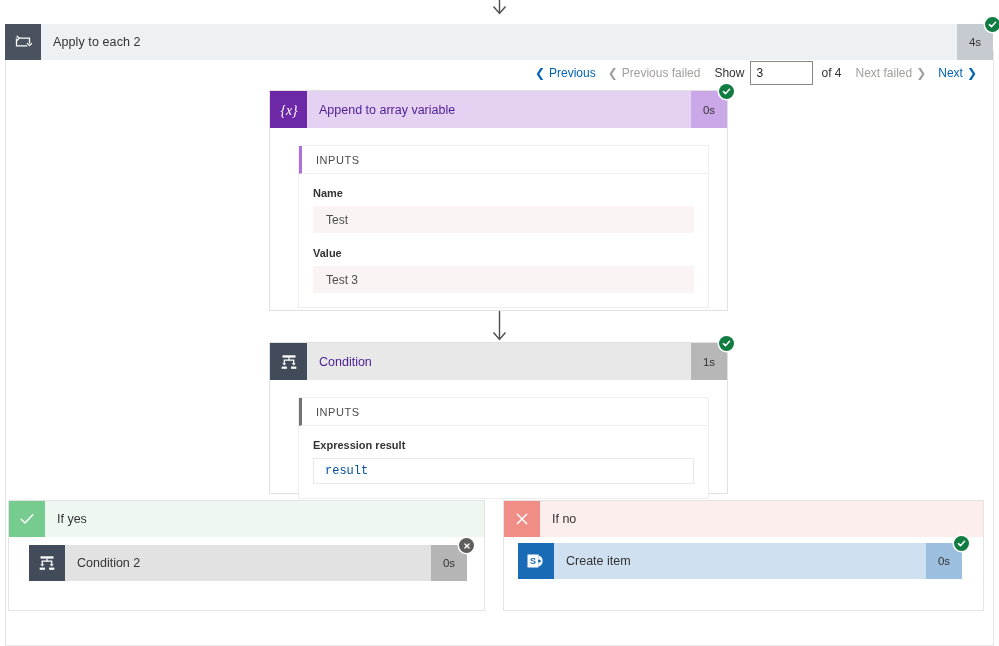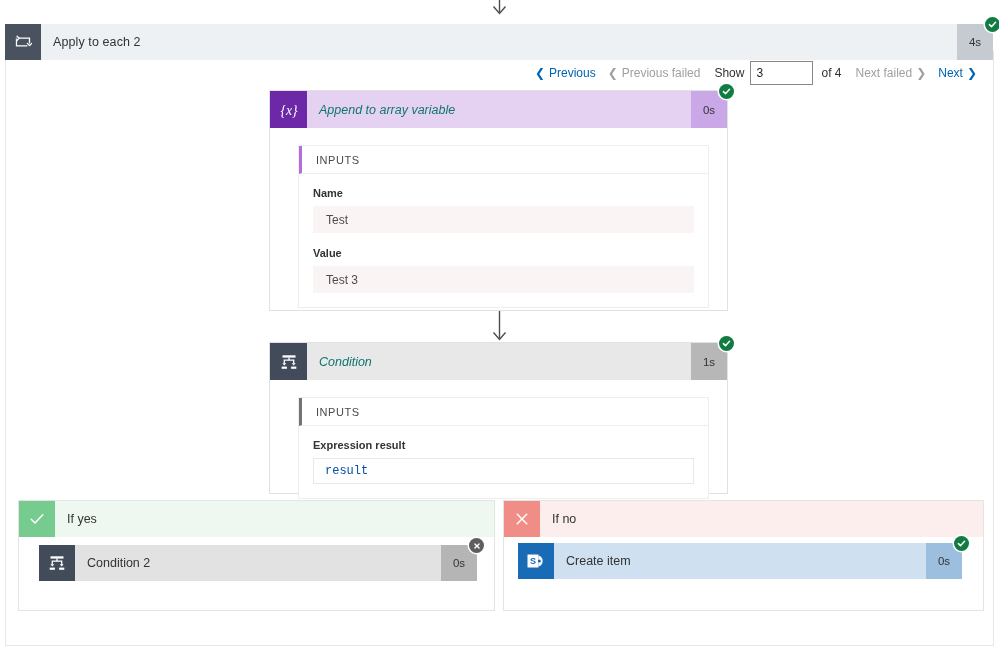--- a/index.html
+++ b/index.html
@@ -141,22 +141,21 @@
     display: flex;
     align-items: center;
     justify-content: center;
   }
   .card-name {
     flex: 1 1 auto;
     display: flex;
     align-items: center;
     padding-left: 12px;
     font-size: 12.5px;
-    color: #0f766e;
-    font-style: italic;
+    color: #4c1d95;
   }
   .card-dur {
     flex: 0 0 36px;
     display: flex;
     align-items: center;
     justify-content: center;
     font-size: 11.5px;
     color: #333333;
   }
 
@@ -415,21 +414,21 @@
     </div>
     <div class="panel">
       <div class="panel-title cond">INPUTS</div>
       <div class="panel-body">
         <div class="field-label">Expression result</div>
         <div class="code-value">result</div>
       </div>
     </div>
   </div>
 
-  <div class="branch branch-yes" style="left:18px; top:500px; width:477px; height:111px;">
+  <div class="branch branch-yes" style="left:8px; top:500px; width:477px; height:111px;">
     <div class="branch-header">
       <div class="branch-ico">
         <svg width="18" height="18" viewBox="0 0 18 18">
             <path d="M3.2 9.3 L7.0 13.0 L14.8 4.8" fill="none" stroke="#ffffff" stroke-width="1.5" stroke-linecap="round" stroke-linejoin="round"></path>
           </svg>
       </div>
       <div class="branch-label">If yes</div>
     </div>
     <div class="inner-card inner-condition" style="left:14px; top:44px; width:444px;padding-left:6px;">
       <div class="inner-ico ico-condition">

